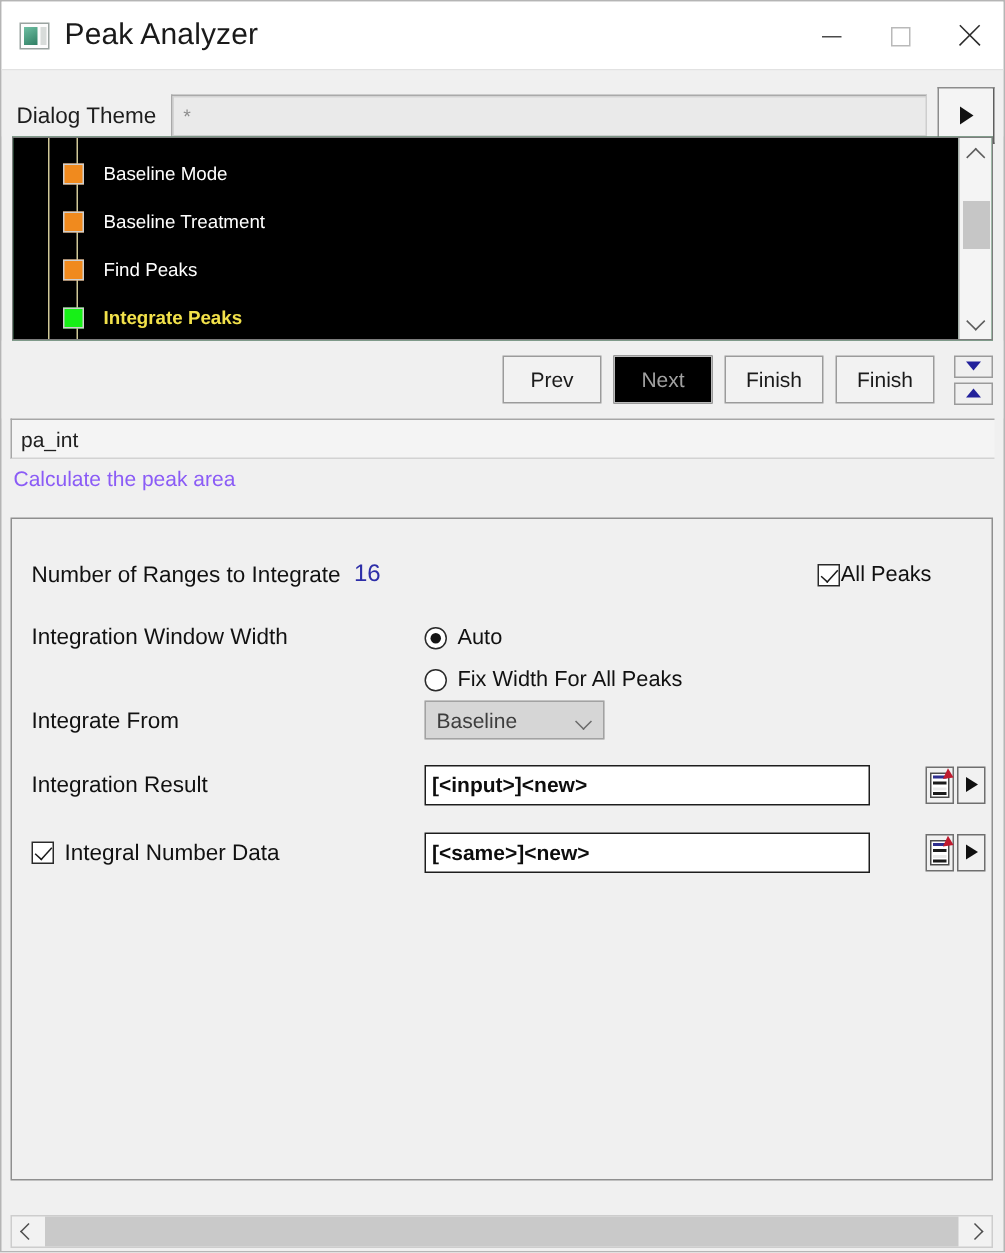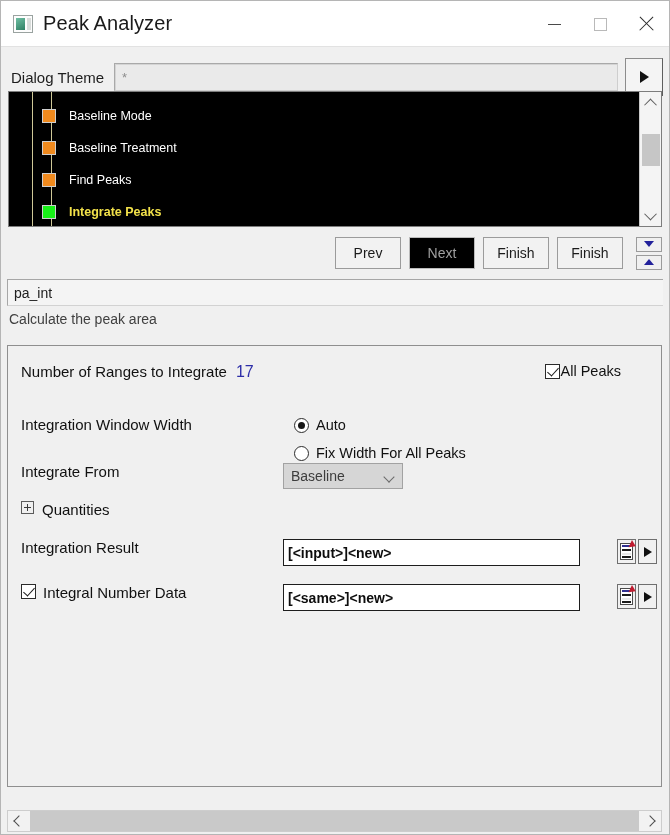--- a/index.html
+++ b/index.html
@@ -271,36 +271,37 @@
     border-right: none;
     border-bottom-color: #d2d2d2;
     display: flex; align-items: center;
     padding-left: 6px;
     font-size: 14px;
     color: #202020;
   }
   .desc-text {
     padding: 5px 0 0 8px;
     font-size: 14px;
-    color: #404040;
+    color: #8b5cf6;
     height: 30px;
   }
 
   
   .form-panel {
     position: absolute;
     left: 6px; right: 7px;
     top: 344px;
     bottom: 47px;
     background: #f0f0f0;
     border: 1px solid #8f8f8f;
     overflow: hidden;
   }
   .row {
     display: flex;
+    align-items: center;
     padding-left: 13px;
     position: relative;
   }
   .form-label {
     font-size: 15px;
     color: #111;
     white-space: nowrap;
   }
   .row-ranges { height: 40px; margin-top: 17px; }
   .ranges-value {
@@ -330,21 +331,21 @@
     width: 5px; height: 10px;
     border: solid #1a1a1a;
     border-width: 0 1.9px 1.9px 0;
     transform: rotate(42deg);
   }
   .chk-label { font-size: 14.5px; color: #111; }
 
   .row-iww { height: 26px; margin-top: 8px; align-items: center; }
   .radio-group {
     position: absolute;
-    left: 286px;
+    left: 275px;
     top: 0;
   }
   .radio-item {
     display: flex; align-items: center;
     height: 28px;
     gap: 7px;
     cursor: default;
   }
   .radio {
     width: 15px; height: 15px;
@@ -575,21 +576,21 @@
     </div>
   </div>
 
   <div class="name-field">pa_int</div>
   <div class="desc-text">Calculate the peak area</div>
 
   <div class="form-panel">
 
     <div class="row row-ranges">
       <span class="form-label">Number of Ranges to Integrate</span>
-      <span class="ranges-value">17</span>
+      <span class="ranges-value">16</span>
       <span class="allpeaks">
         <span class="chk checked"></span>
         <span class="chk-label">All Peaks</span>
       </span>
     </div>
 
     <div class="row row-iww">
       <span class="form-label">Integration Window Width</span>
       <span class="radio-group">
         <span class="radio-item">
@@ -604,24 +605,20 @@
     </div>
 
     <div class="row row-from">
       <span class="form-label">Integrate From</span>
       <span class="combo">
         <span>Baseline</span>
         <span class="combo-caret"></span>
       </span>
     </div>
 
-    <div class="row row-quant">
-      <span class="expand-box"></span>
-      <span class="form-label">Quantities</span>
-    </div>
 
     <div class="row row-result">
       <span class="form-label">Integration Result</span>
       <span class="txt-field">[&lt;input&gt;]&lt;new&gt;</span>
       <span class="mini-btns">
         <span class="mini-btn">
           <span class="sheet-ico">
               <i></i>
               <i></i>
               <i></i>

